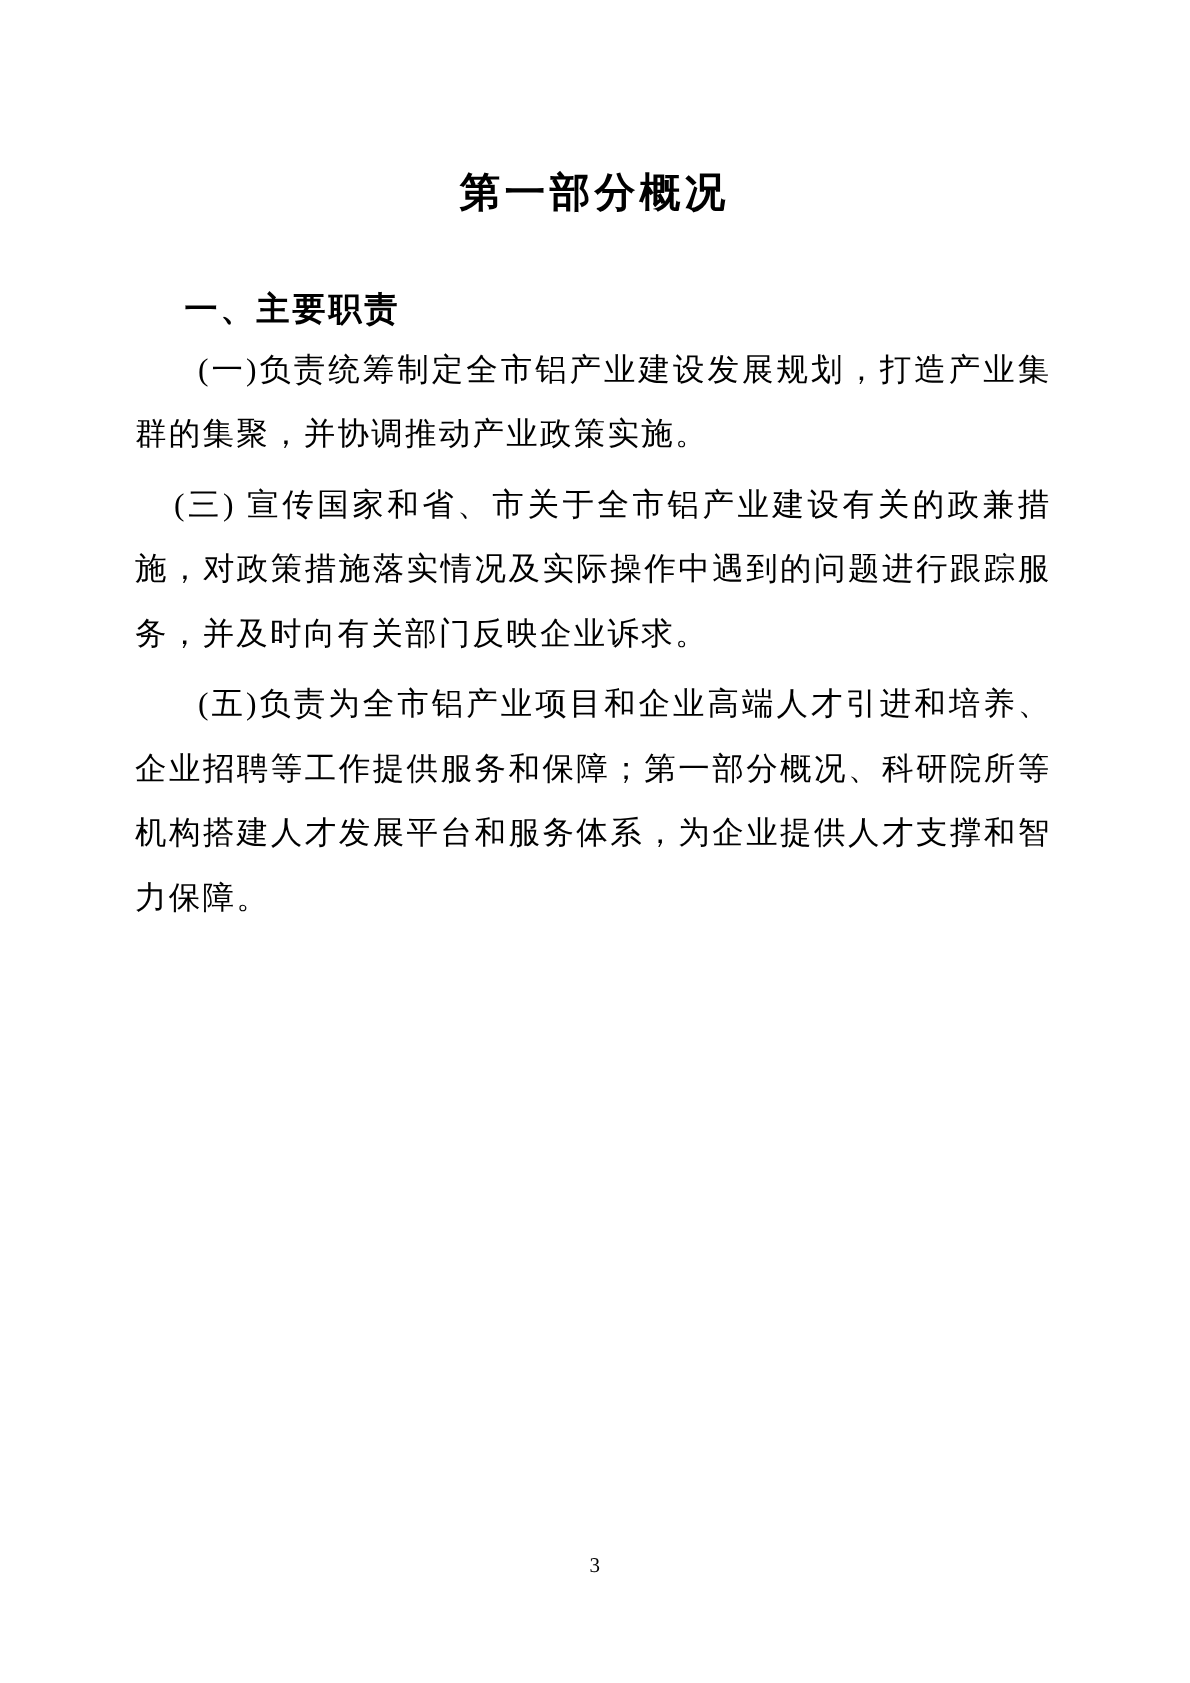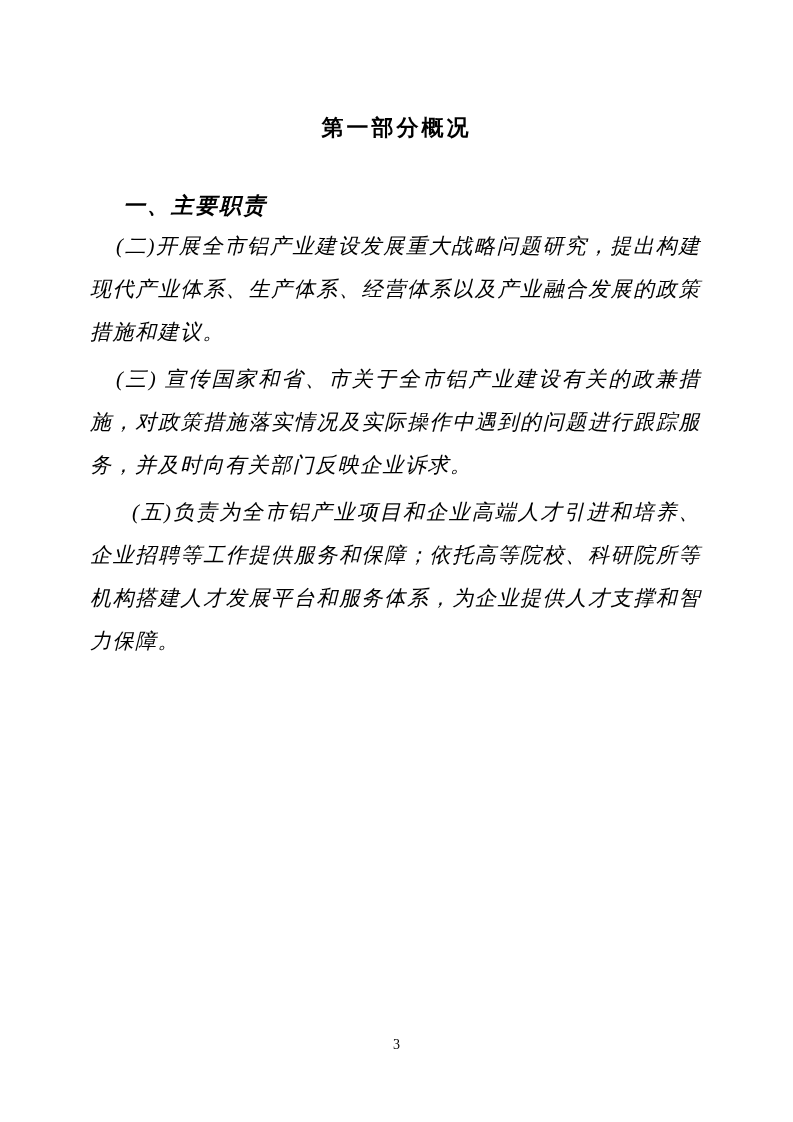--- a/index.html
+++ b/index.html
@@ -15,29 +15,28 @@
     color: #000000;
     font-family: "Liberation Serif", "DejaVu Serif", serif;
     overflow: hidden;
     box-sizing: border-box;
   }
   .doc-title {
     padding-top: 110px;
     text-align: center;
     font-family: "Liberation Sans", "DejaVu Sans", sans-serif;
     font-weight: bold;
-    font-size: 22px;
+    font-size: 27px;
     line-height: 36px;
     letter-spacing: 3px;
     color: #000000;
   }
   .content {
     padding-left: 90px;
     padding-right: 92px;
-    font-style: italic;
   }
   .section-heading {
     margin-top: 48px;
     margin-left: 33px;
     font-family: "Liberation Sans", "DejaVu Sans", sans-serif;
     font-weight: bold;
     font-size: 22px;
     line-height: 24px;
     letter-spacing: 2px;
     color: #000000;
@@ -74,22 +73,22 @@
 
 <div class="page">
 
   <div class="doc-title">第一部分概况</div>
 
   <div class="content">
 
     <div class="section-heading">一、主要职责</div>
 
     <div class="paragraphs">
-      <p class="body-para indent-sm">(二)开展全市铝产业建设发展重大战略问题研究，提出构建现代产业体系、生产体系、经营体系以及产业融合发展的政策措施和建议。</p>
+      <p class="body-para">(一)负责统筹制定全市铝产业建设发展规划，打造产业集群的集聚，并协调推动产业政策实施。</p>
       <p class="body-para indent-sm">(三) 宣传国家和省、市关于全市铝产业建设有关的政兼措施，对政策措施落实情况及实际操作中遇到的问题进行跟踪服务，并及时向有关部门反映企业诉求。</p>
-      <p class="body-para">(五)负责为全市铝产业项目和企业高端人才引进和培养、企业招聘等工作提供服务和保障；依托高等院校、科研院所等机构搭建人才发展平台和服务体系，为企业提供人才支撑和智力保障。</p>
+      <p class="body-para">(五)负责为全市铝产业项目和企业高端人才引进和培养、企业招聘等工作提供服务和保障；第一部分概况、科研院所等机构搭建人才发展平台和服务体系，为企业提供人才支撑和智力保障。</p>
     </div>
 
   </div>
 
   <div class="page-number">3</div>
 
 </div>
 
 </body></html>

